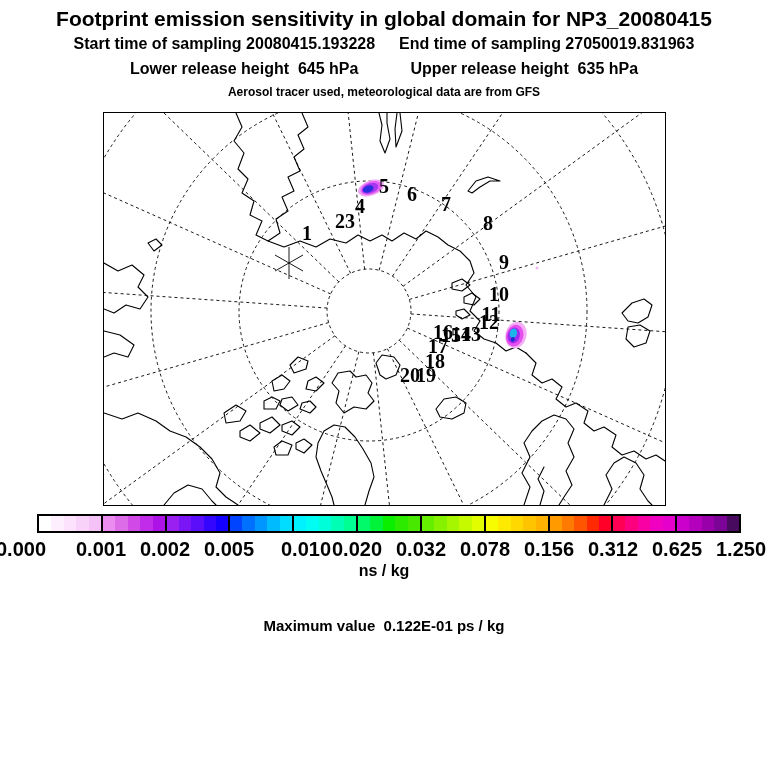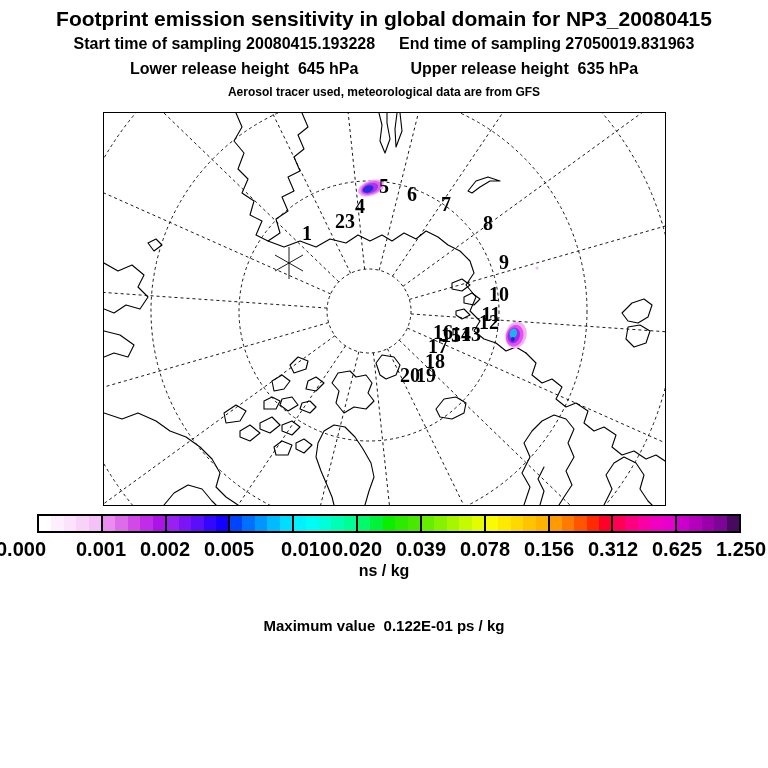--- a/index.html
+++ b/index.html
@@ -174,21 +174,21 @@
       <div class="seg" style="background: linear-gradient(to right, rgb(255, 0, 84) 0px, rgb(255, 0, 84) 20%, rgb(253, 0, 128) 20%, rgb(253, 0, 128) 40%, rgb(248, 0, 164) 40%, rgb(248, 0, 164) 60%, rgb(240, 0, 192) 60%, rgb(240, 0, 192) 80%, rgb(230, 0, 204) 80%, rgb(230, 0, 204) 100%);"></div>
       <div class="seg" style="background: linear-gradient(to right, rgb(204, 0, 204) 0px, rgb(204, 0, 204) 20%, rgb(180, 0, 188) 20%, rgb(180, 0, 188) 40%, rgb(154, 0, 170) 40%, rgb(154, 0, 170) 60%, rgb(124, 4, 150) 60%, rgb(124, 4, 150) 80%, rgb(71, 10, 94) 80%, rgb(71, 10, 94) 100%);"></div>
     </div>
   <div class="cticks">
       <span class="tick" style="left: 21px;">0.000</span>
       <span class="tick" style="left: 101px;">0.001</span>
       <span class="tick" style="left: 165px;">0.002</span>
       <span class="tick" style="left: 229px;">0.005</span>
       <span class="tick" style="left: 306px;">0.010</span>
       <span class="tick" style="left: 357px;">0.020</span>
-      <span class="tick" style="left: 421px;">0.039</span>
+      <span class="tick" style="left: 421px;">0.032</span>
       <span class="tick" style="left: 485px;">0.078</span>
       <span class="tick" style="left: 549px;">0.156</span>
       <span class="tick" style="left: 613px;">0.312</span>
       <span class="tick" style="left: 677px;">0.625</span>
       <span class="tick" style="left: 741px;">1.250</span>
     </div>
 
   <div class="hline units">
     <span>ns / kg</span>
   </div>

